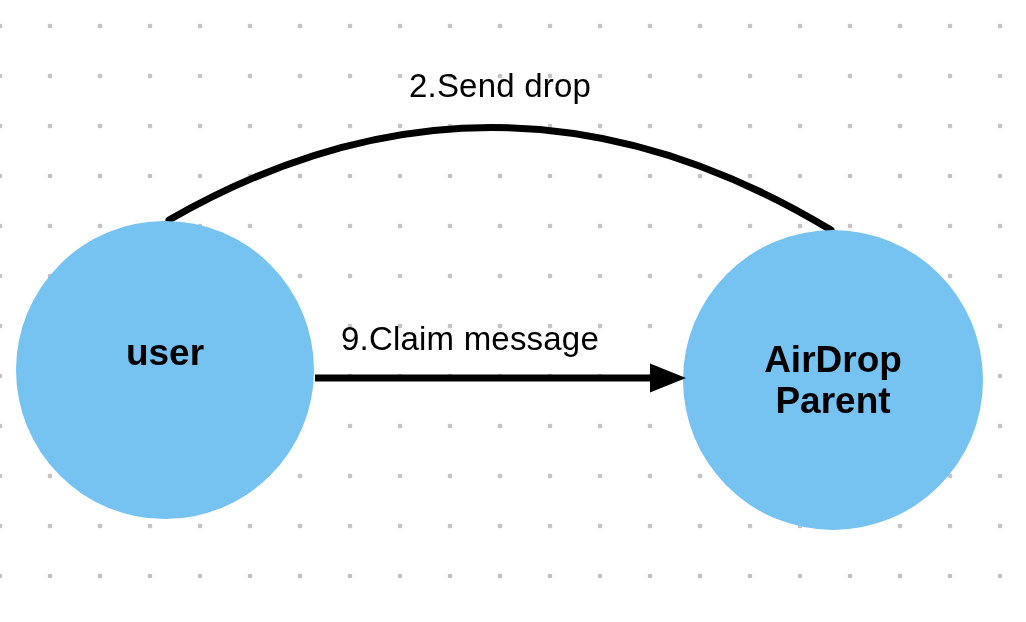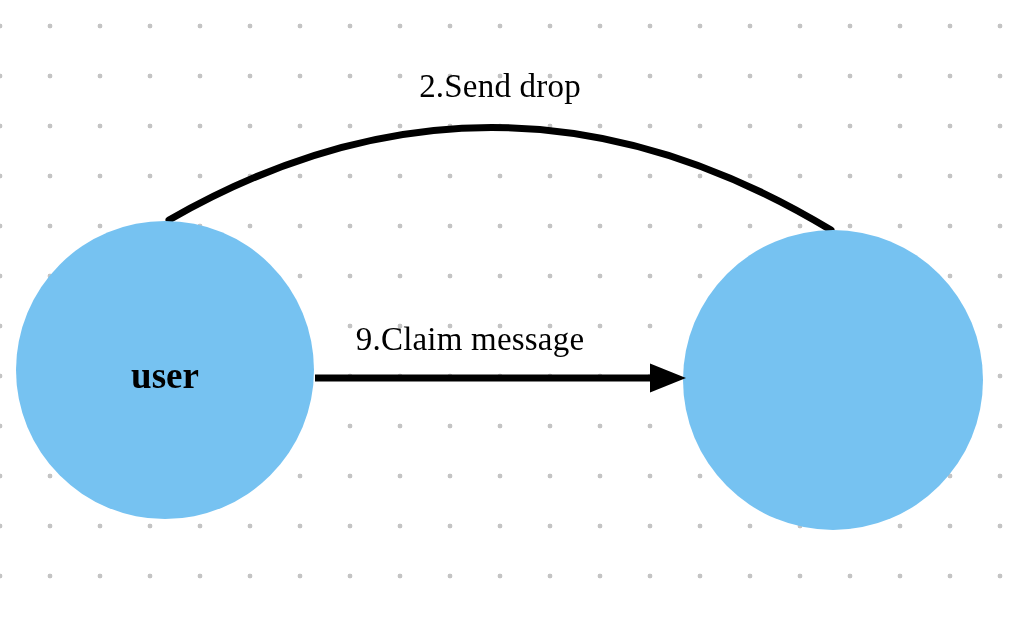--- a/index.html
+++ b/index.html
@@ -8,21 +8,21 @@
   }
   .canvas {
     position: relative;
     width: 1016px;
     height: 622px;
     overflow: hidden;
     background-color: #ffffff;
     background-image: radial-gradient(circle, #c4c4c4 2.1px, rgba(0,0,0,0) 2.7px);
     background-size: 50px 50px;
     background-position: -25px 1px;
-    font-family: Liberation Serif, serif;
+    font-family: Liberation Sans, sans-serif;
     color: #000000;
   }
   .diagram-svg {
     position: absolute;
     left: 0;
     top: 0;
   }
   .label {
     position: absolute;
     transform: translate(-50%, -50%);
@@ -35,21 +35,21 @@
     font-weight: 400;
     letter-spacing: 0.2px;
   }
   .node-label {
     font-size: 37px;
     font-weight: 700;
     line-height: 1.1;
   }
   .pos-send-drop { left: 500px; top: 86px; }
   .pos-claim     { left: 470px; top: 339px; }
-  .pos-user      { left: 165px; top: 376px; }
+  .pos-user      { left: 165px; top: 353px; }
   .pos-airdrop   { left: 833px; top: 381px; }
 </style>
 </head>
 <body>
 
 <div class="canvas">
 
   <svg class="diagram-svg" width="1026" height="622" viewBox="0 0 1026 622">
 
     <path d="M 169 220 Q 500 30 831 230" fill="none" stroke-width="7" stroke-linecap="round" stroke="#000000"></path>
@@ -61,14 +61,16 @@
     <line x1="315" y1="378" x2="656" y2="378" stroke-width="7" stroke="#000000"></line>
     <polygon points="650,363.5 686,378 650,392.5" fill="#000000"></polygon>
   </svg>
 
   <div class="label edge-label pos-send-drop">2.Send drop</div>
 
   <div class="label edge-label pos-claim">9.Claim message</div>
 
   <div class="label node-label pos-user">user</div>
 
+  <div class="label node-label pos-airdrop">AirDrop
+Parent</div>
 
 </div>
 
 </body></html>

